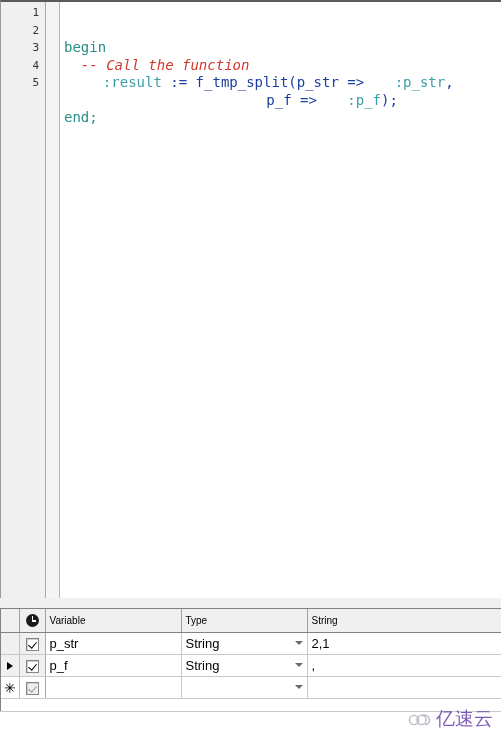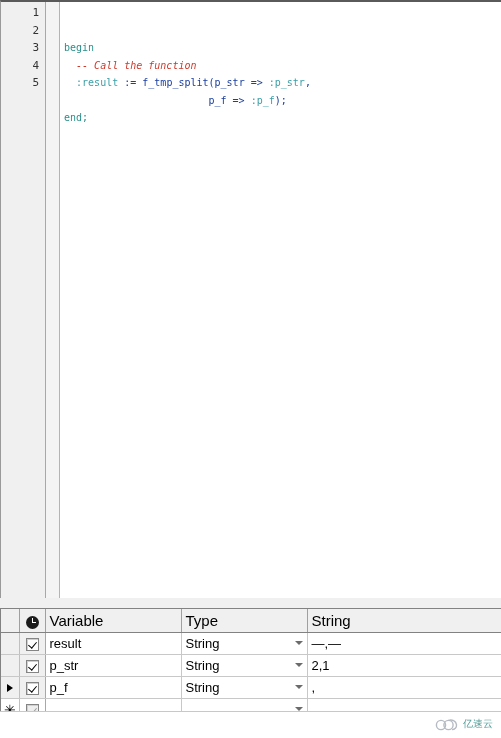--- a/index.html
+++ b/index.html
@@ -61,30 +61,30 @@
     flex: 0 0 14px;
     background: #f4f4f4;
     border-right: 1px solid #b4b4b4;
     box-sizing: border-box;
   }
   .code {
     flex: 1 1 auto;
     background: #ffffff;
     padding: 2px 0 0 4px;
     font-family: "DejaVu Sans Mono", "Liberation Mono", monospace;
-    font-size: 10px;
+    font-size: 14px;
     line-height: 17.5px;
     white-space: pre;
     color: #000000;
     overflow: hidden;
   }
   .code .line { display: block; height: 17.5px; }
   .tok-kw      { color: #2a8f8a; }
   .tok-comment { color: #d0392b; font-style: italic; text-align: right; }
-  .tok-bind    { color: #3a9fa8; }
+  .tok-bind    { color: #3a9fa8; margin-left: 22px; }
   .tok-ident   { color: #1b3fa0; }
   .tok-punct   { color: #1b3fa0; }
   .tok-plain   { color: #000000; }
 
   
   .splitter {
     position: absolute;
     left: 0;
     top: 598px;
     width: 501px;
@@ -119,21 +119,21 @@
 
   thead th {
     height: 23px;
     background: #f0f0f0;
     border-right: 1px solid #a0a0a0;
     border-bottom: 1px solid #828282;
     font-weight: normal;
     text-align: left;
     padding: 0 0 0 4px;
     color: #000000;
-    font-size: 15px;
+    font-size: 10px;
     vertical-align: middle;
     box-sizing: border-box;
   }
   thead th.h-sel { background: #f0f0f0; padding: 0; }
   thead th.h-chk { padding: 0; text-align: center; }
 
   tbody td {
     height: 22px;
     border-right: 1px solid #c8c8c8;
     border-bottom: 1px solid #c8c8c8;
@@ -280,22 +280,22 @@
     right: 8px;
     bottom: 6px;
     display: flex;
     align-items: center;
     gap: 4px;
     opacity: 0.72;
     pointer-events: none;
   }
   .wm-text {
     font-family: "DejaVu Sans", sans-serif;
-    font-size: 10px;
-    color: #0f766e;
+    font-size: 19px;
+    color: #4c1d95;
     letter-spacing: 0px;
   }
 </style>
 </head>
 <body>
 
 <div class="app">
 
   <div class="editor">
     <div class="editor-inner">
@@ -330,32 +330,20 @@
           <th class="h-chk">
             <span class="clock-icon"></span>
           </th>
           <th>Variable</th>
           <th>Type</th>
           <th>String</th>
         </tr>
       </thead>
       <tbody>
 
-        <tr>
-          <td class="c-selcell"></td>
-          <td class="c-chkcell">
-            <span class="cbox checked"></span>
-          </td>
-          <td>result</td>
-          <td class="c-typecell">
-            <span>String</span>
-            <span class="dd-arrow"></span>
-          </td>
-          <td class="val-dash">—,—</td>
-        </tr>
 
         <tr>
           <td class="c-selcell"></td>
           <td class="c-chkcell">
             <span class="cbox checked"></span>
           </td>
           <td>p_str</td>
           <td class="c-typecell">
             <span>String</span>
             <span class="dd-arrow"></span>

